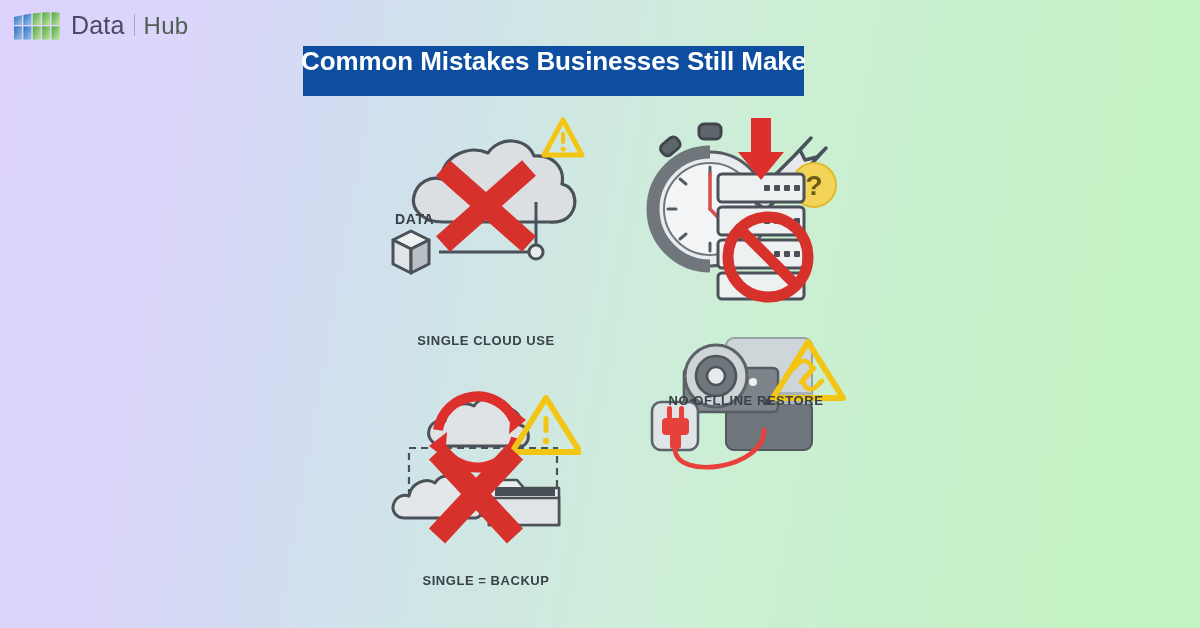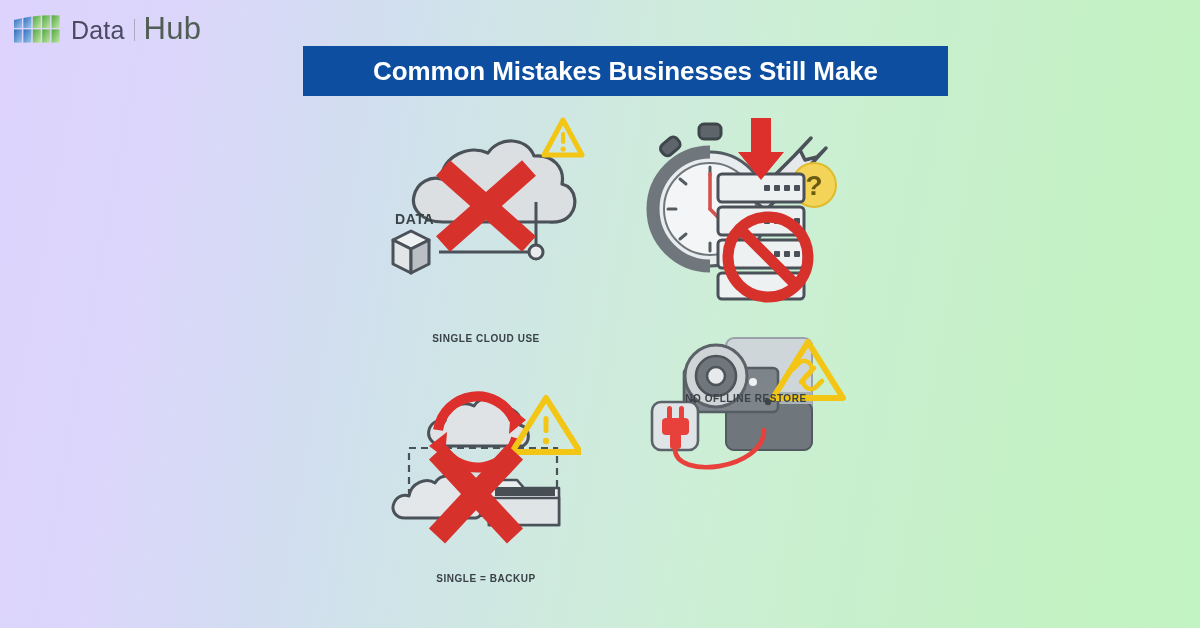--- a/index.html
+++ b/index.html
@@ -28,49 +28,49 @@
   .logo-mark{ width:46px; height:28px; display:block; }
   .logo-text{
     display:flex; align-items:baseline; gap:9px;
     font-size:25px; letter-spacing:.2px;
   }
   .logo-data{ color:#4a4a62; font-weight:400; }
   .logo-sep{
     width:1px; height:22px; background:#a9a9bd;
     display:inline-block; position:relative; top:2px;
   }
-  .logo-hub{ color:#4f5e52; font-weight:400; font-size:31px; }
+  .logo-hub{ color:#4f5e52; font-weight:400; font-size:24px; }
 
   
   .banner{
     position:absolute; left:303px; top:46px;
-    width:645px; height:50px;
+    width:501px; height:50px;
     background:#0d4ea0;
-    display:flex; align-items:center; justify-content:center;
+    display:flex; align-items:flex-start; justify-content:center;
   }
   .banner-title{
     color:#ffffff; font-size:26px; font-weight:bold;
     letter-spacing:-0.1px; white-space:nowrap;
   }
 
   
   .grid{
     position:absolute; left:350px; top:112px;
     width:520px; height:500px;
     display:grid;
     grid-template-columns:272px 248px;
     grid-template-rows:218px 60px 180px 60px;
   }
   .cell{ position:relative; }
   .art{ position:relative; width:100%; height:100%; }
   .art svg{ position:absolute; left:50%; transform:translateX(-50%); top:0; }
   .caption{
     text-align:center;
     color:#3a4247;
-    font-size:10px;
+    font-size:13px;
     font-weight:bold;
     letter-spacing:.55px;
     padding-top:3px;
     white-space:nowrap;
   }
 </style>
 </head>
 <body>
 
 <div class="logo-wrap">

